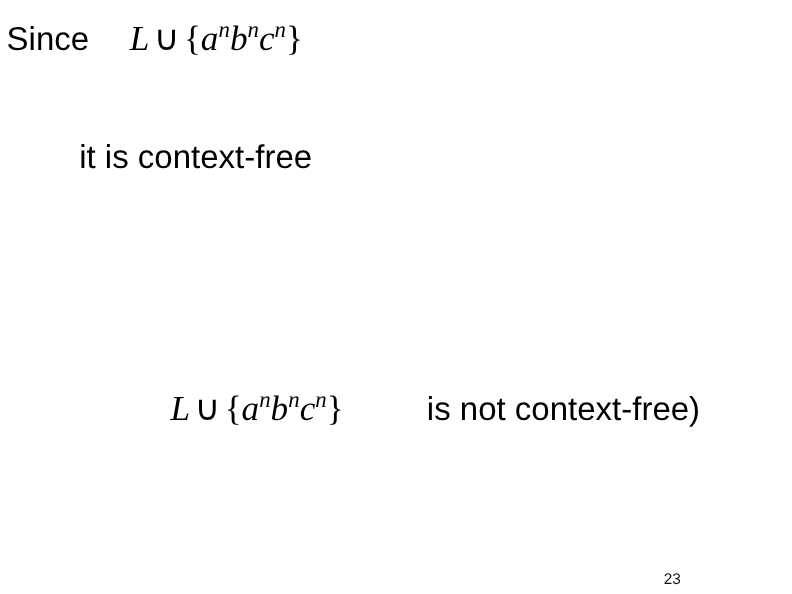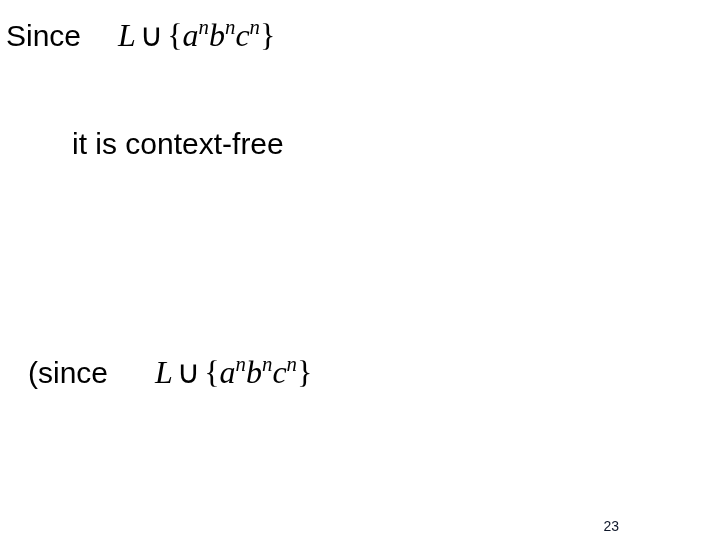--- a/index.html
+++ b/index.html
@@ -63,24 +63,24 @@
   </div>
   <div class="line math" style="left:118px; top:15px;">
     <span>L</span><span class="cup">∪</span><span class="brace">{</span><span>a</span><span class="sup">n</span><span>b</span><span class="sup">n</span><span>c</span><span class="sup">n</span><span class="brace">}</span>
   </div>
 
   <div class="line" style="left:72px; top:110px;margin-top:16px;">
     <span>it is context-free</span>
   </div>
 
 
-  <div class="line" style="left:28px; top:355px;">
-    <span>(since</span>
-  </div>
   <div class="line math" style="left:155px; top:352px;">
     <span>L</span><span class="cup">∪</span><span class="brace">{</span><span>a</span><span class="sup">n</span><span>b</span><span class="sup">n</span><span>c</span><span class="sup">n</span><span class="brace">}</span>
+  </div>
+  <div class="line" style="left:388px; top:355px;">
+    <span>is not context-free)</span>
   </div>
 
   <div class="page-number">
     <span>23</span>
   </div>
 
 </div>
 
 </body></html>

